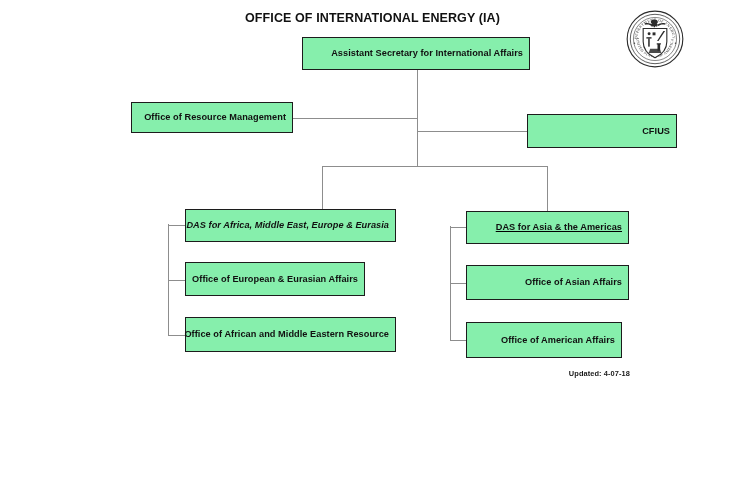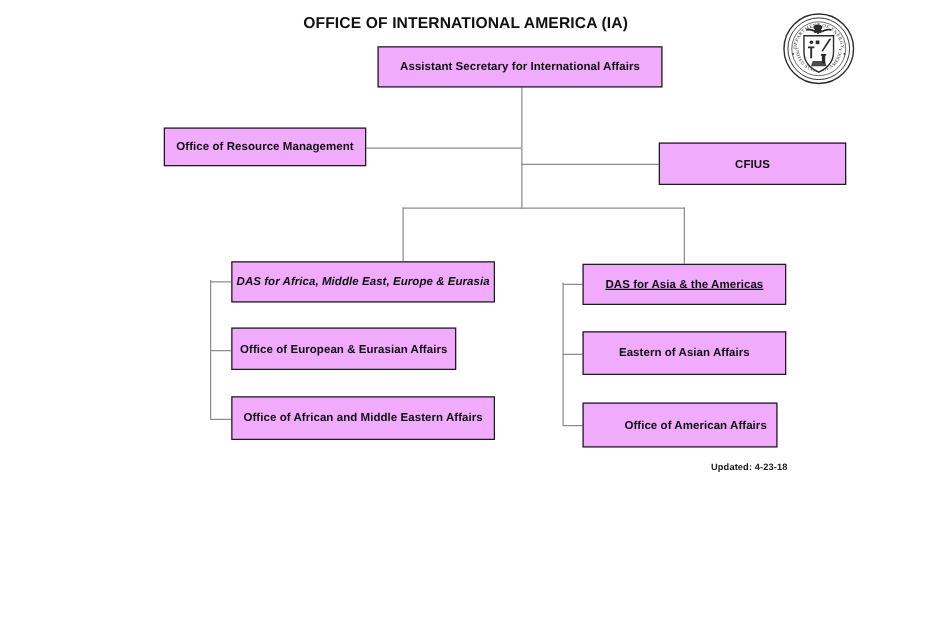--- a/index.html
+++ b/index.html
@@ -42,24 +42,24 @@
     top: 7px;
     width: 72px;
     height: 64px;
   }
   .seal svg { display: block; width: 72px; height: 64px; }
 
   
   .node {
     position: absolute;
     border: 1.6px solid #1c1c1c;
-    background: #f0abfc;
+    background: #86efac;
     display: flex;
     align-items: center;
-    justify-content: center;
+    justify-content: flex-end;
     text-align: center;
     padding: 2px 6px;
     z-index: 3;
   }
   .node .node-label {
     font-size: 9.2px;
     font-weight: bold;
     color: #111111;
     line-height: 1.15;
     letter-spacing: 0.05px;
@@ -121,21 +121,21 @@
     color: #1a1a1a;
     letter-spacing: 0.1px;
     white-space: nowrap;
   }
 </style>
 </head>
 <body>
 
 <div id="canvas">
 
-  <div class="chart-title">OFFICE OF INTERNATIONAL AMERICA (IA)</div>
+  <div class="chart-title">OFFICE OF INTERNATIONAL ENERGY (IA)</div>
 
   <div class="seal">
     <svg viewBox="0 0 100 92" xmlns="http://www.w3.org/2000/svg">
       <g fill="none" stroke="#2b2b2b">
         <circle cx="50" cy="46" r="40" stroke-width="1.6"></circle>
         <circle cx="50" cy="46" r="35.5" stroke-width="1.1"></circle>
         <circle cx="50" cy="46" r="31" stroke-width="0.8"></circle>
       </g>
 
       <defs>
@@ -203,30 +203,30 @@
 
   <div class="node" id="node-das-africa">
     <span class="node-label">DAS for Africa, Middle East, Europe &amp; Eurasia</span>
   </div>
 
   <div class="node" id="node-european-eurasian">
     <span class="node-label">Office of European &amp; Eurasian Affairs</span>
   </div>
 
   <div class="node" id="node-african-mideast">
-    <span class="node-label">Office of African and Middle Eastern Affairs</span>
+    <span class="node-label">Office of African and Middle Eastern Resource</span>
   </div>
 
   <div class="node" id="node-das-asia">
     <span class="node-label">DAS for Asia &amp; the Americas</span>
   </div>
 
   <div class="node" id="node-asian-affairs">
-    <span class="node-label">Eastern of Asian Affairs</span>
+    <span class="node-label">Office of Asian Affairs</span>
   </div>
 
   <div class="node" id="node-american-affairs">
     <span class="node-label">Office of American Affairs</span>
   </div>
 
-  <div class="updated-note">Updated: 4-23-18</div>
+  <div class="updated-note">Updated: 4-07-18</div>
 
 </div>
 
 </body></html>

